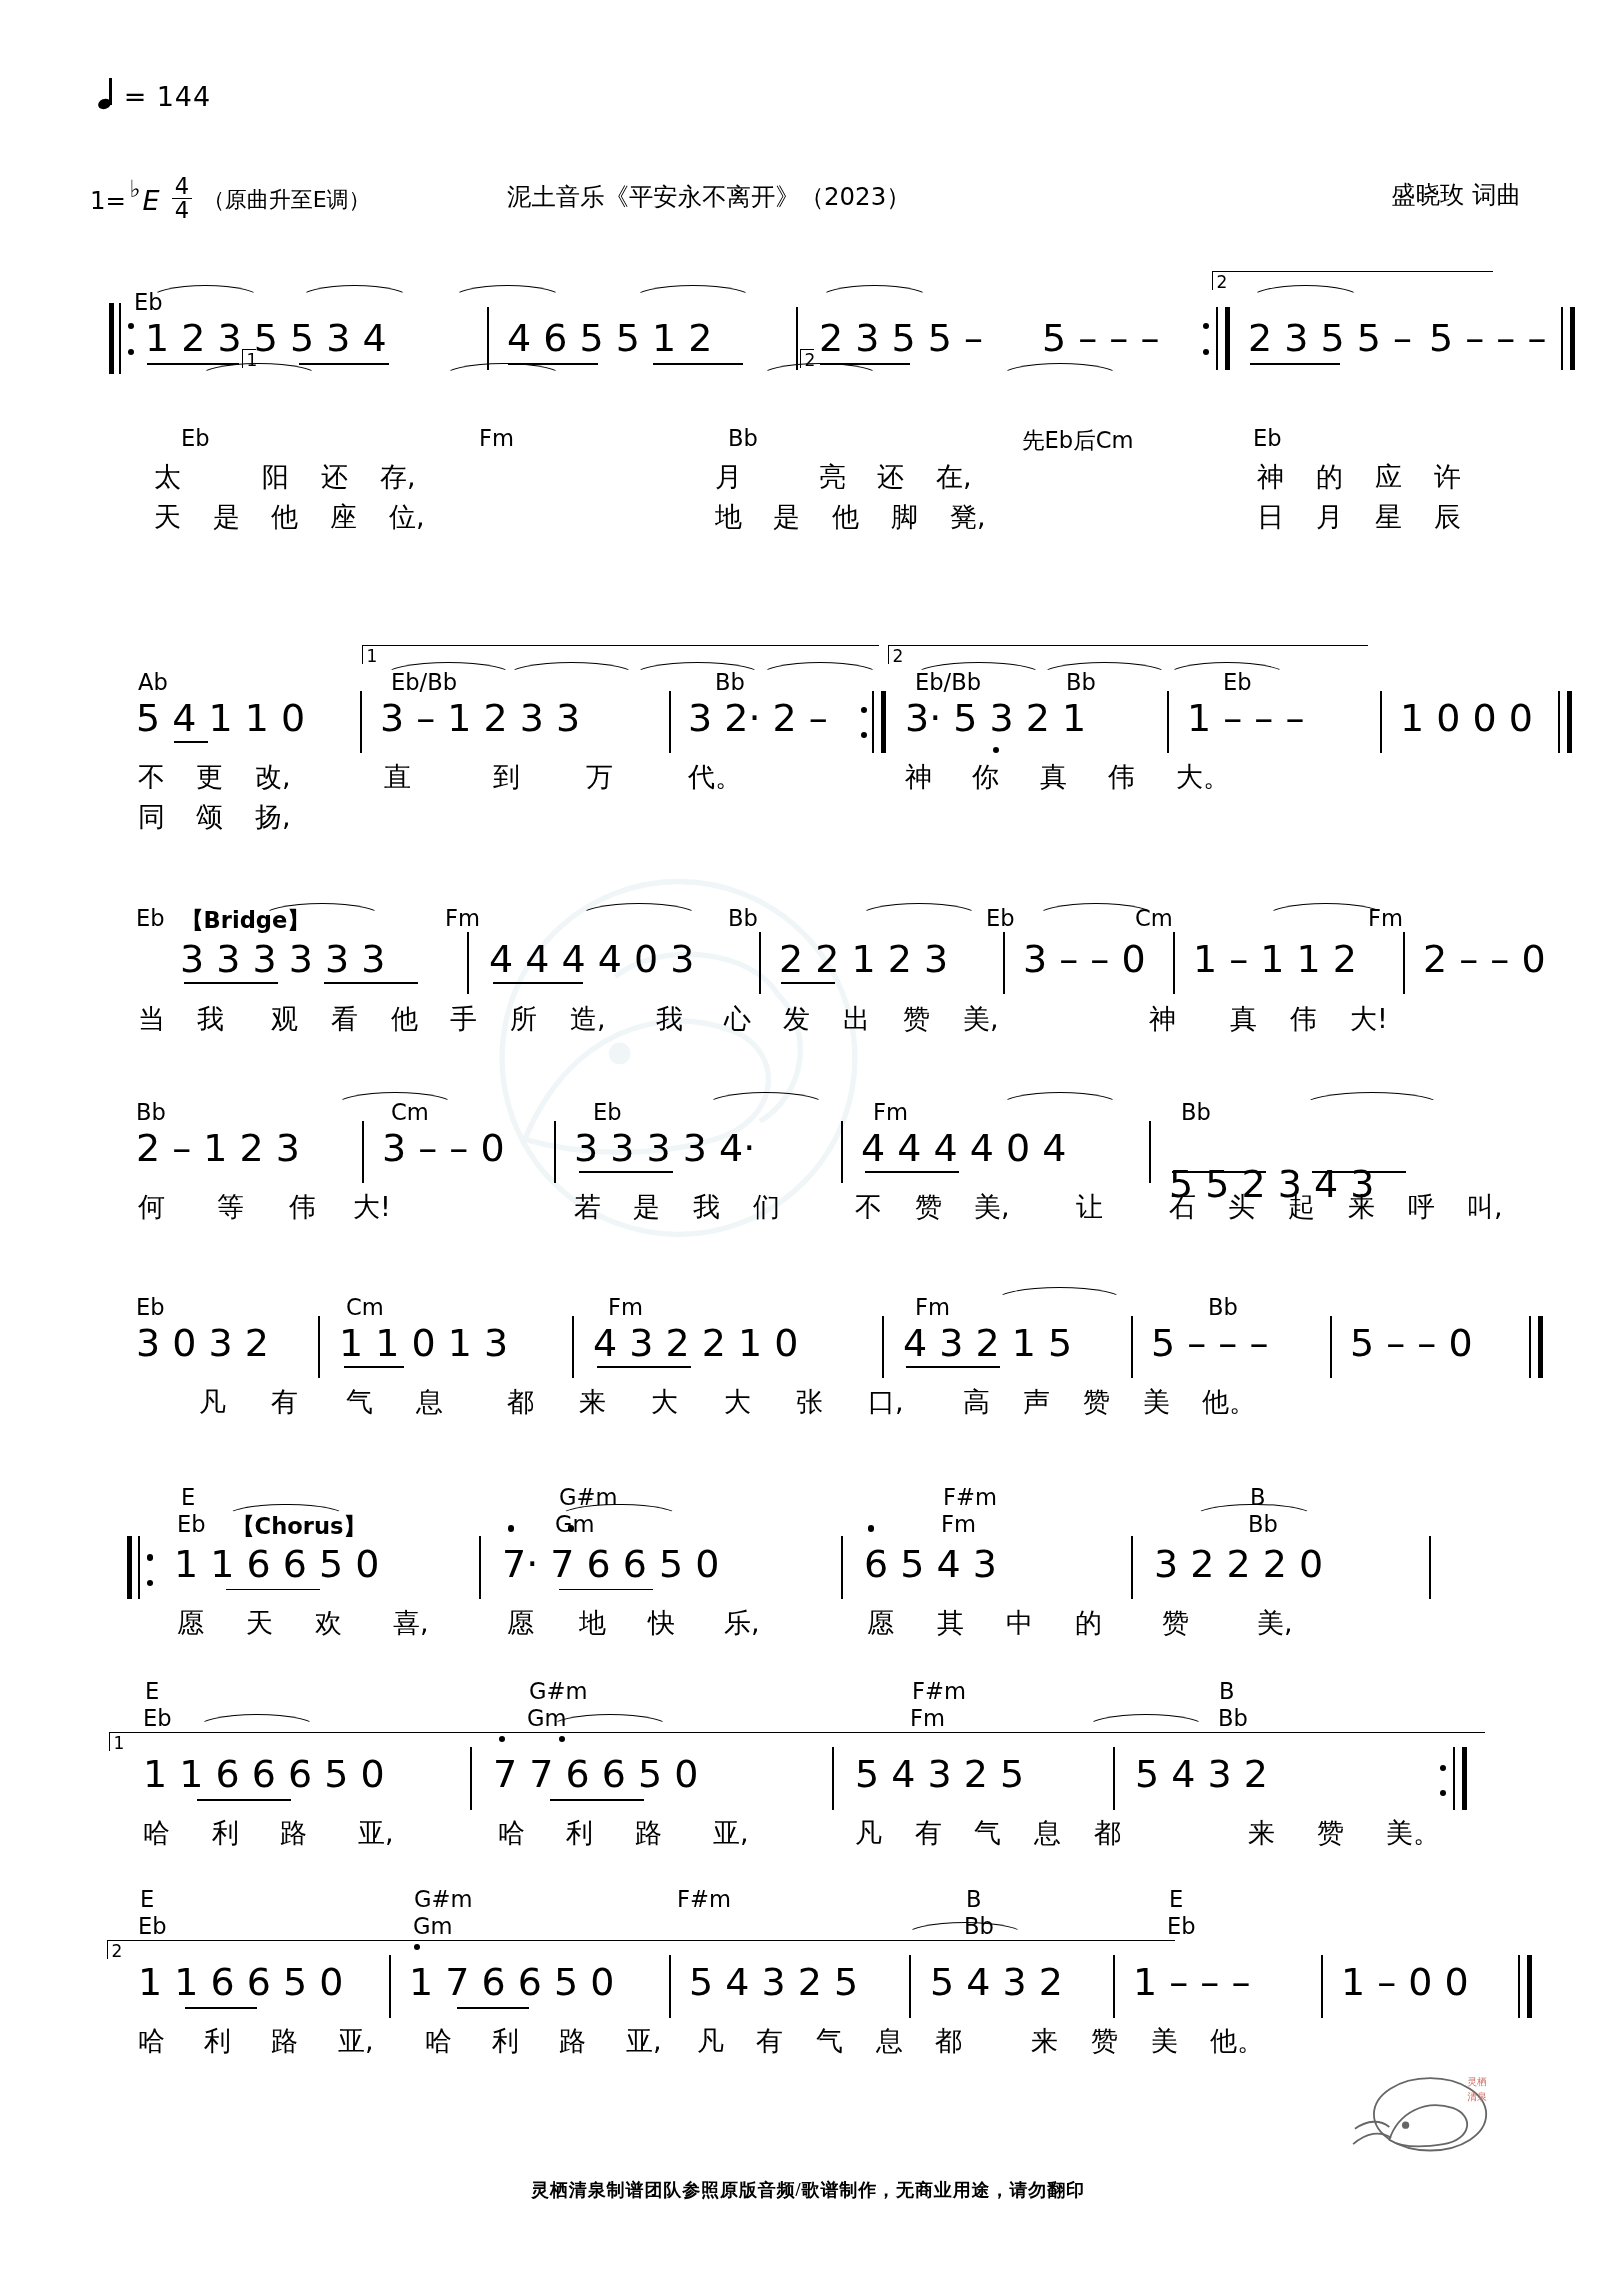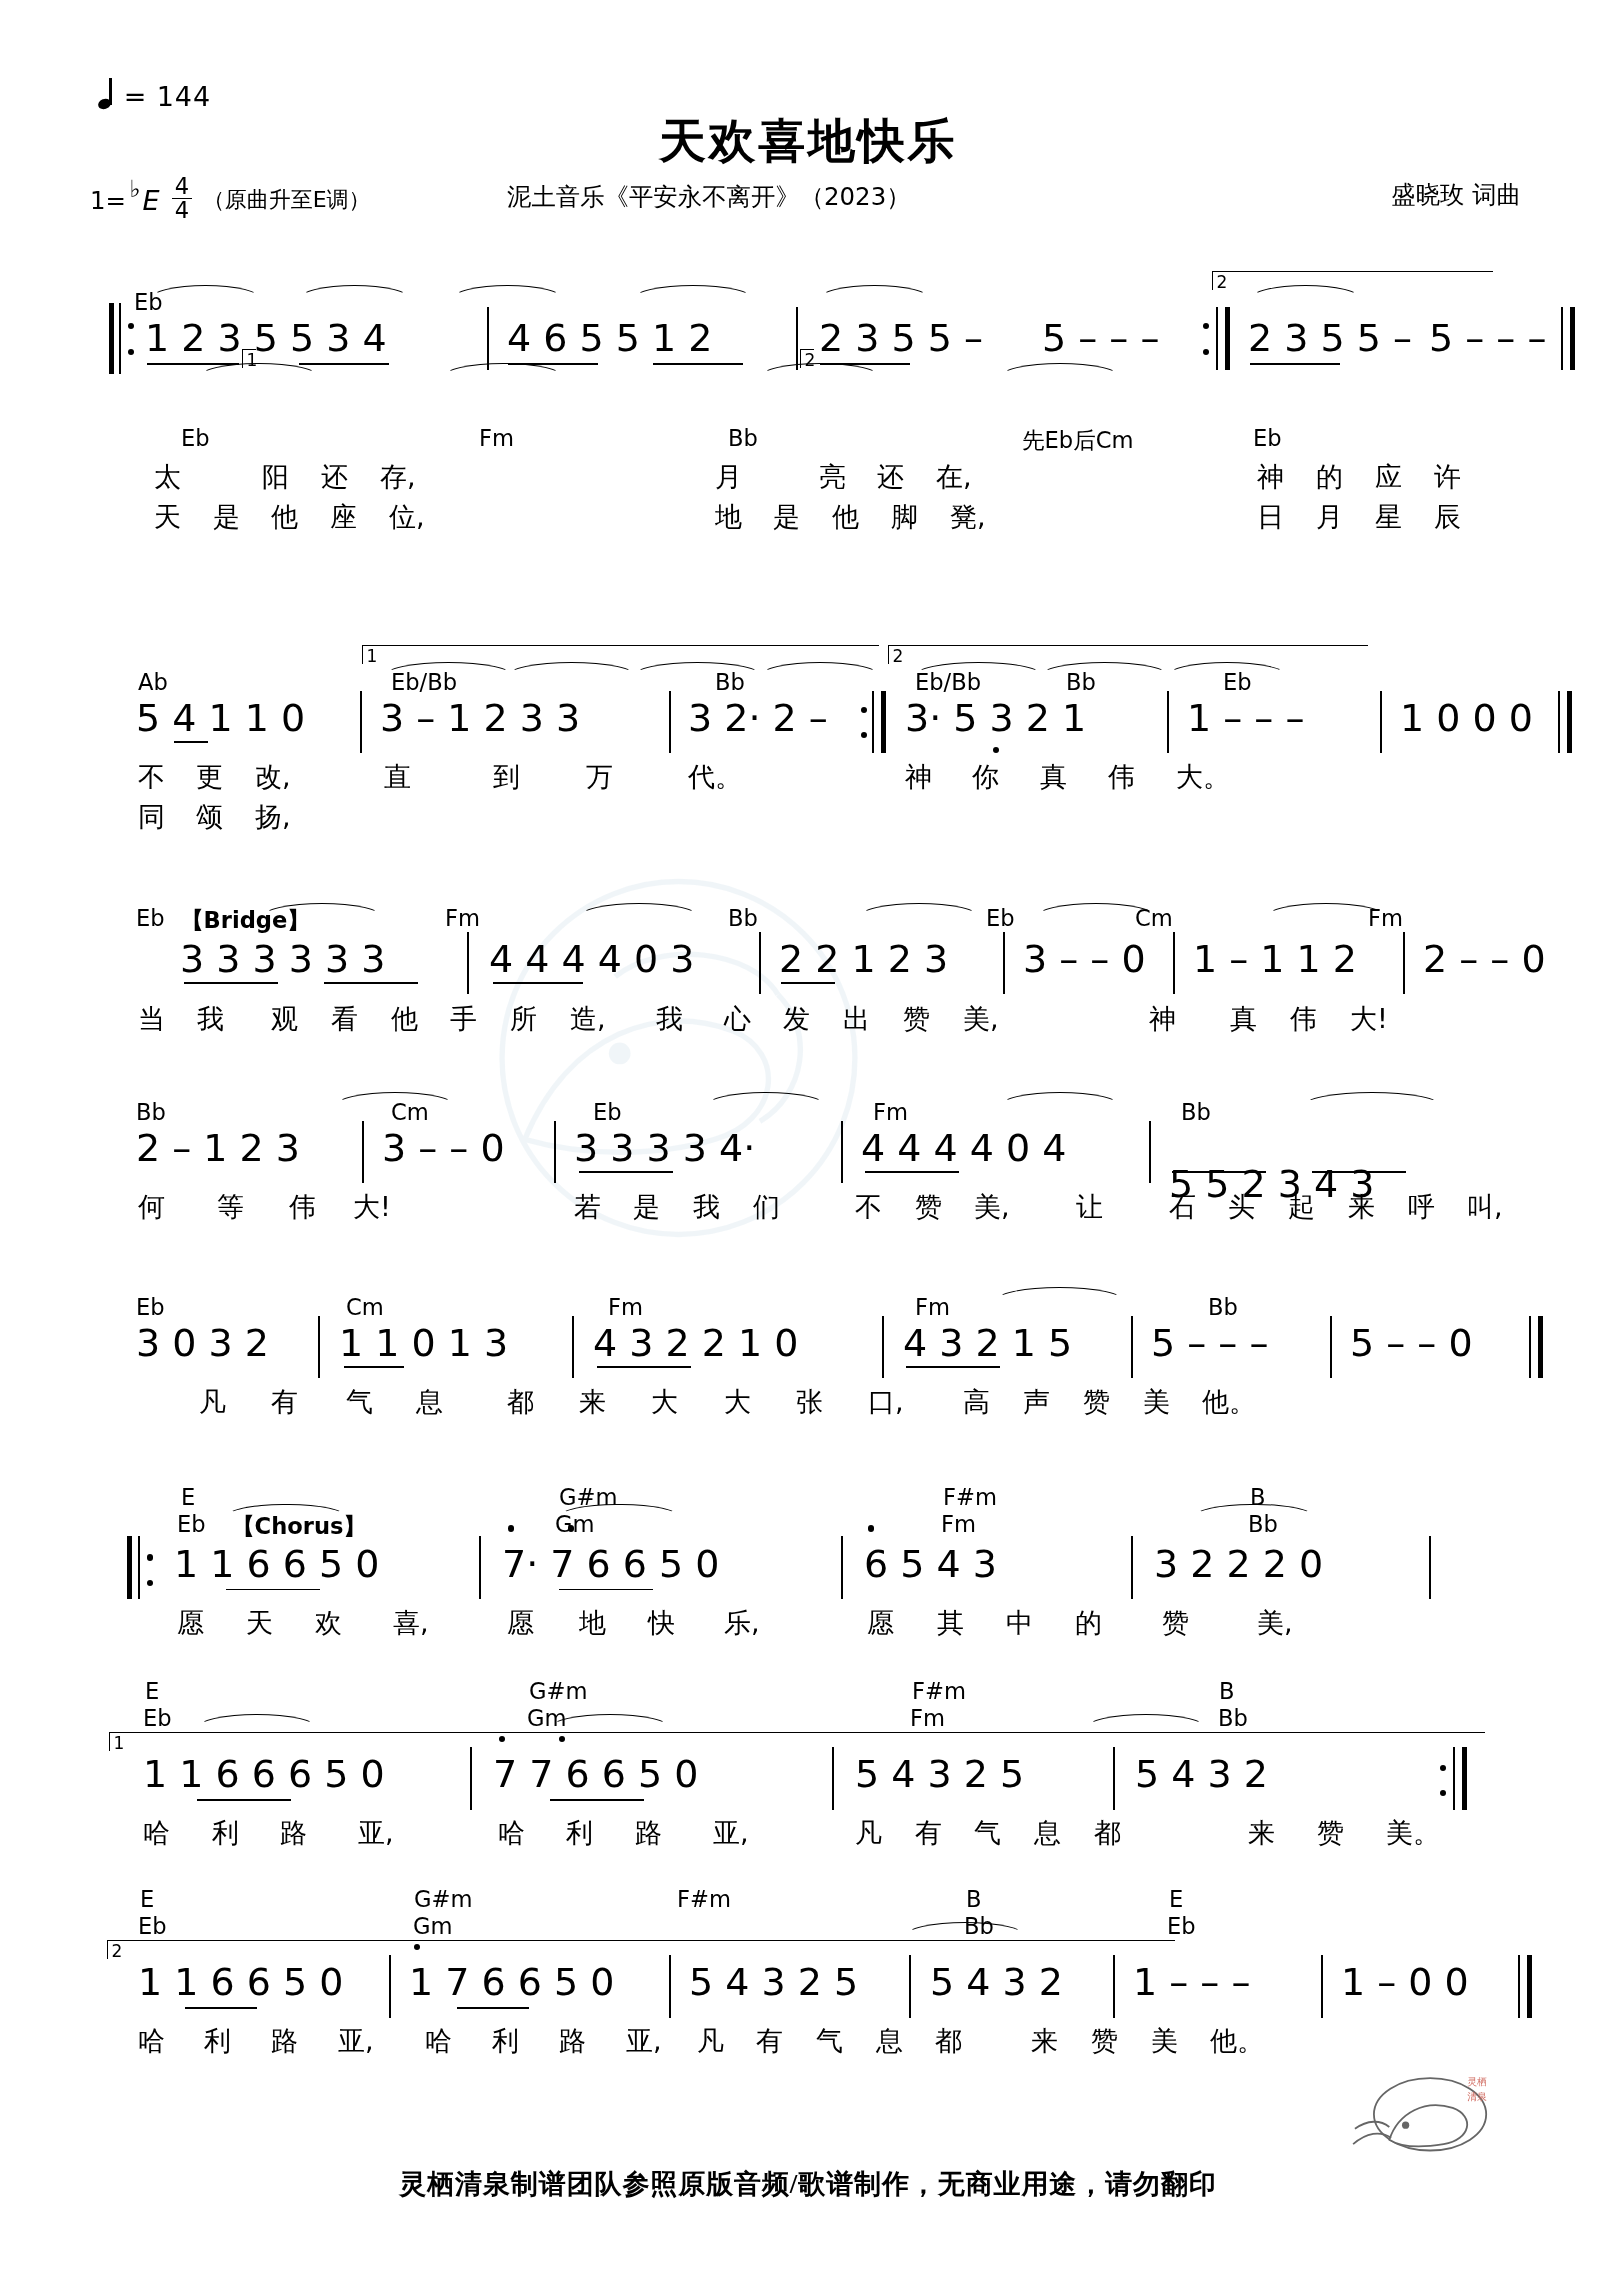--- a/index.html
+++ b/index.html
@@ -206,21 +206,21 @@
     font-weight: normal;
     font-family: "DejaVu Sans", sans-serif;
   }
 
   .footer {
     position: absolute;
     left: 0;
     bottom: 83px;
     width: 100%;
     text-align: center;
-    font-size: 27px;
+    font-size: 18px;
     font-weight: bold;
     font-family: Liberation Serif, serif;
     letter-spacing: 0.9px;
   }
 
   
   .watermark {
     position: absolute;
     left: 389px;
     top: 868px;
@@ -243,21 +243,20 @@
 
 <div class="page">
 
   <div class="tempo">
     <span class="note">
       <span class="head"></span><span class="stem"></span>
     </span>
     <span>= 144</span>
   </div>
 
-  <div class="title">天欢喜地快乐</div>
 
   <div class="keyline">
     <span>1=</span>
     <span class="flat">♭</span>
     <span class="keyletter">E</span>
     <span class="frac">
       <span class="num">4</span>
       <span class="den">4</span>
     </span>
     <span class="keynote">（原曲升至E调）</span>

